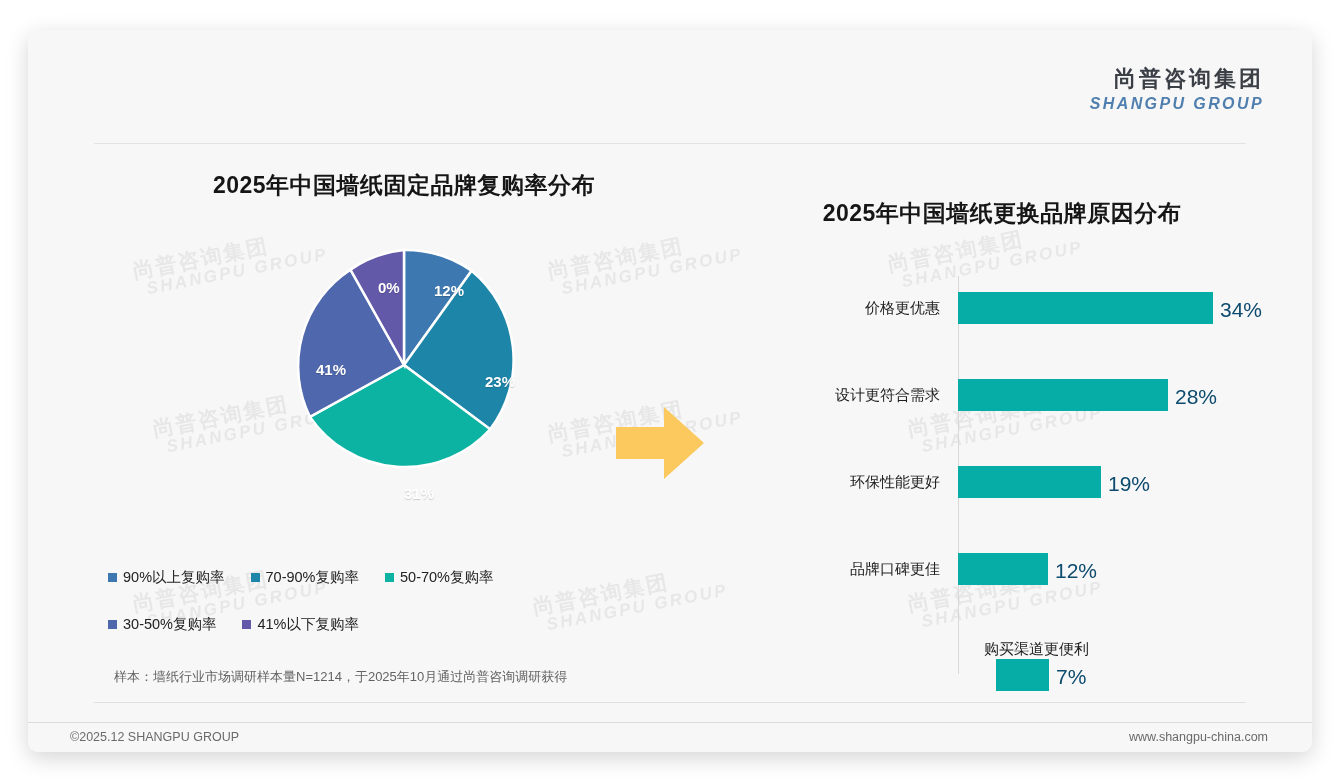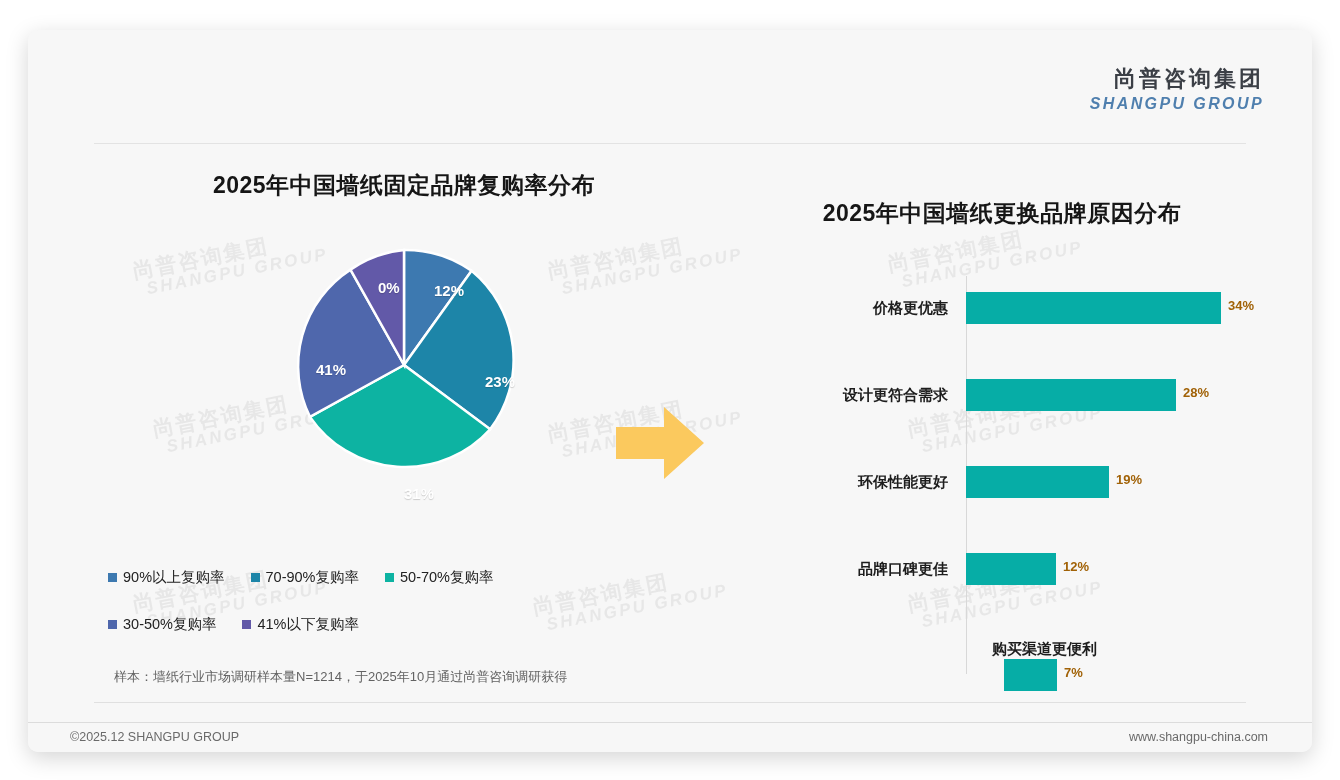--- a/index.html
+++ b/index.html
@@ -88,42 +88,42 @@
   .legend-swatch{ width:9px; height:9px; margin-right:6px; flex:0 0 auto;}
   .legend-text{ font-size:14.5px; color:#222; }
 
   
   .arrow{
     position:absolute; left:588px; top:375px; z-index:4;
   }
 
   
   .bars{
-    position:absolute; left:8px; top:78px; width:520px; height:415px;font-weight:bold;
+    position:absolute; left:0; top:78px; width:520px; height:415px;
   }
   .bar-axis{
     position:absolute; left:230px; top:0; width:1px; height:398px;
     background:#d8d8d8;
   }
   .bar-row{
     position:absolute; left:0; width:520px; height:32px;
     display:flex; align-items:center;
   }
   .bar-label{
     width:222px; text-align:right; padding-right:10px;
     font-size:15px; color:#1d1d1d; white-space:nowrap;
   }
   .bar-track{ position:relative; flex:1; height:32px; }
   .bar-fill{
     position:absolute; left:8px; top:0; height:32px;
     background:#06ada6;
   }
   .bar-value{
     position:absolute; top:6px;
-    font-size:13px; color:#a16207; white-space:nowrap;
+    font-size:21px; color:#0c4a6e; white-space:nowrap;
   }
 
   
   .source-box{
     position:absolute; left:66px; top:672px; width:1152px; height:1px;
     background:#e0e0e0; z-index:3;
   }
   .source-text{
     position:absolute; left:86px; top:638px; z-index:3;
     font-size:13px; color:#636363;

